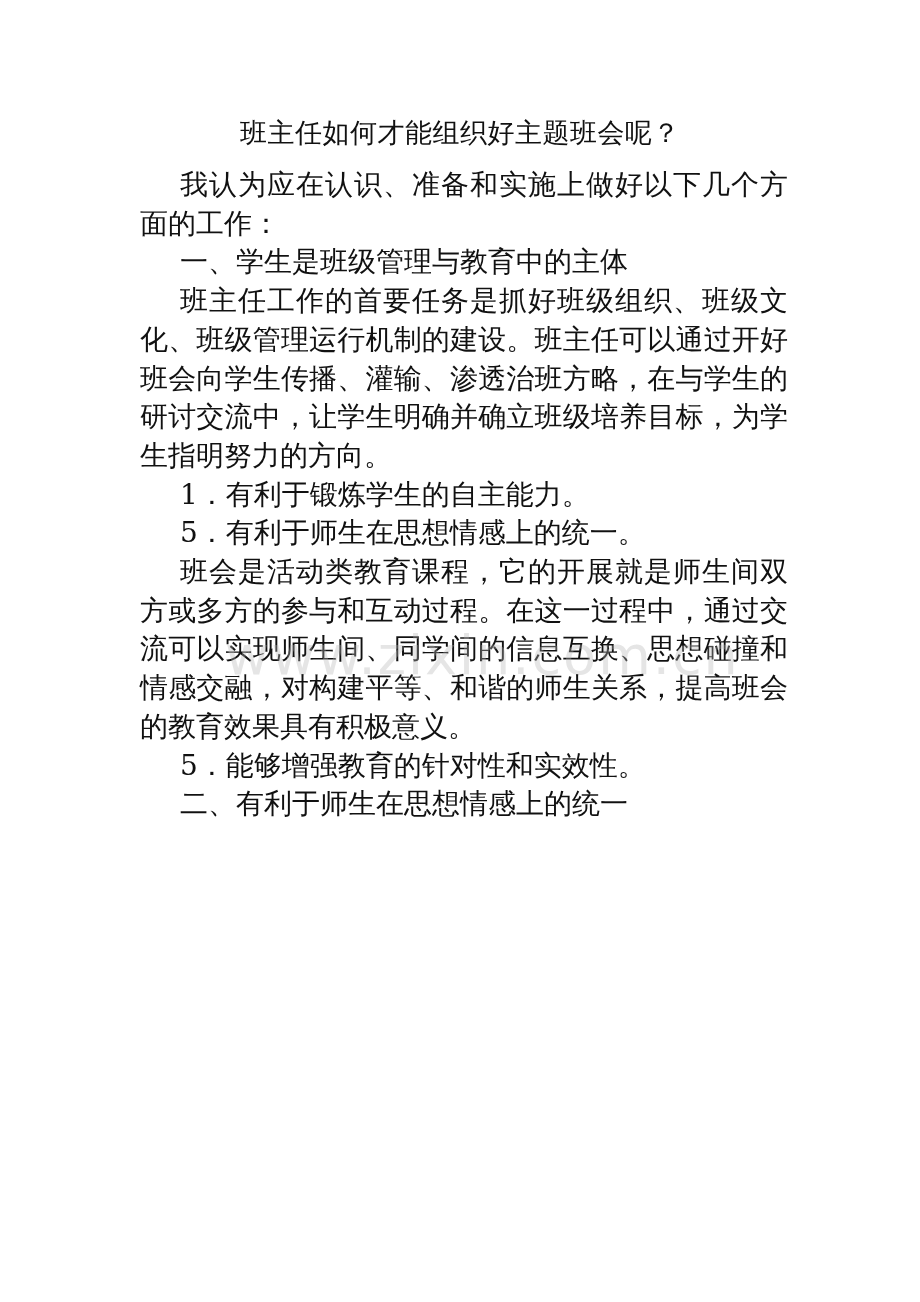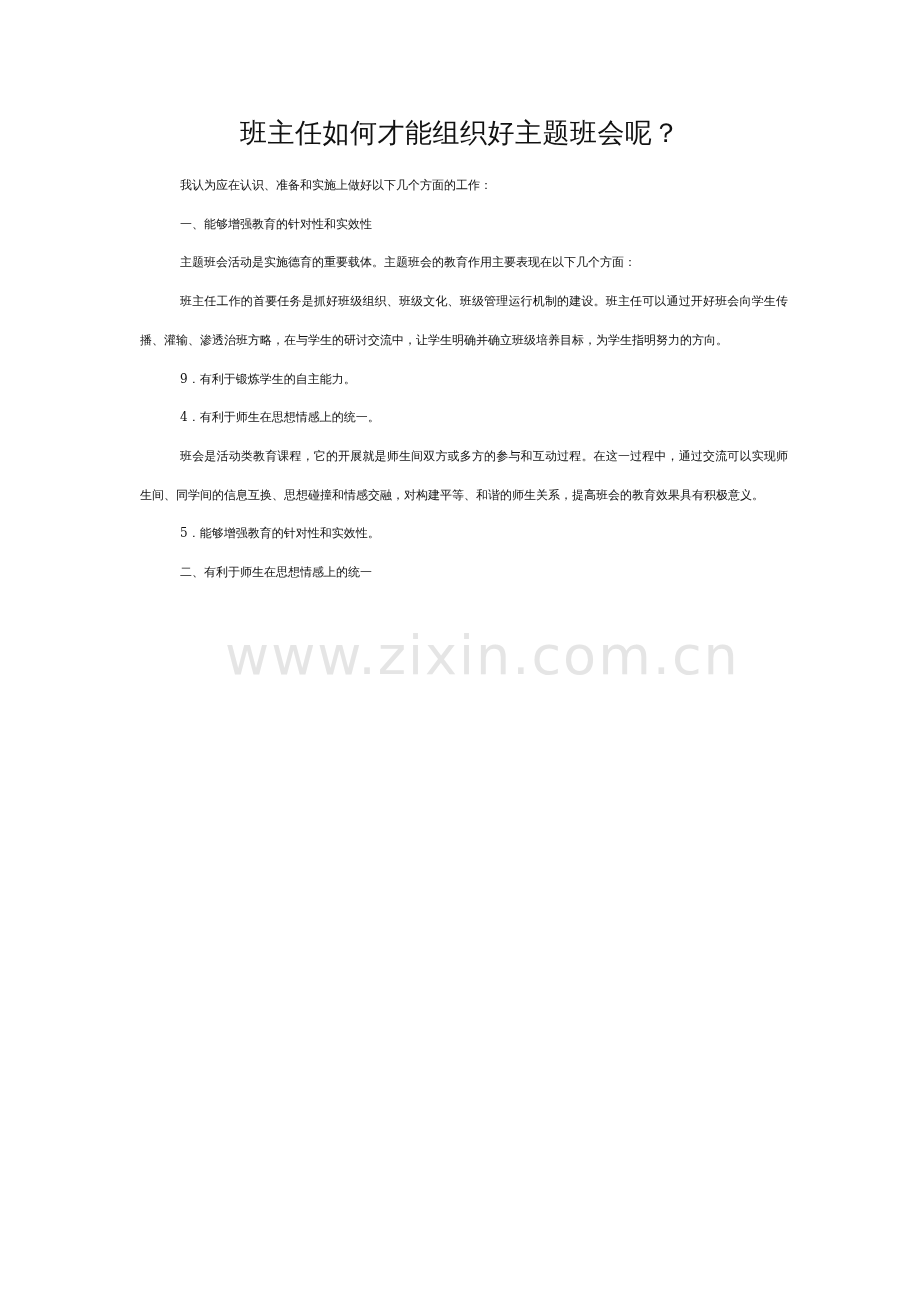--- a/index.html
+++ b/index.html
@@ -9,41 +9,40 @@
     background: #ffffff;
     font-family: "DejaVu Serif", "Liberation Serif", serif;
     color: #111111;
   }
   .title {
     position: absolute; left: 0; top: 113px; width: 920px; text-align: center;
     font-size: 27px; line-height: 40px; letter-spacing: 0.5px;
   }
   .body {
     position: absolute; left: 140px; top: 166px; width: 648px;
-    font-size: 12px; line-height: 38.7px;
+    font-size: 28px; line-height: 38.7px;
     text-align: justify; text-justify: inter-character;
   }
   .body p { margin: 0; text-indent: 40px; }
   .watermark {
     position: absolute; left: 225px; top: 626px; width: 480px; height: 60px;
     font-family: "DejaVu Sans", "Liberation Sans", sans-serif;
     font-size: 54px; line-height: 60px; color: rgba(180,180,180,0.35);
     letter-spacing: 2px; pointer-events: none; white-space: nowrap;
   }
 </style>
 </head>
 <body>
 
 <div class="page">
   <div class="title">班主任如何才能组织好主题班会呢？</div>
   <div class="body">
     <p>我认为应在认识、准备和实施上做好以下几个方面的工作：</p>
-    <p>一、能够增强教育的针对性和实效性</p>
-    <p>主题班会活动是实施德育的重要载体。主题班会的教育作用主要表现在以下几个方面：</p>
+    <p>一、学生是班级管理与教育中的主体</p>
     <p>班主任工作的首要任务是抓好班级组织、班级文化、班级管理运行机制的建设。班主任可以通过开好班会向学生传播、灌输、渗透治班方略，在与学生的研讨交流中，让学生明确并确立班级培养目标，为学生指明努力的方向。</p>
-    <p>9．有利于锻炼学生的自主能力。</p>
-    <p>4．有利于师生在思想情感上的统一。</p>
+    <p>1．有利于锻炼学生的自主能力。</p>
+    <p>5．有利于师生在思想情感上的统一。</p>
     <p>班会是活动类教育课程，它的开展就是师生间双方或多方的参与和互动过程。在这一过程中，通过交流可以实现师生间、同学间的信息互换、思想碰撞和情感交融，对构建平等、和谐的师生关系，提高班会的教育效果具有积极意义。</p>
     <p>5．能够增强教育的针对性和实效性。</p>
     <p>二、有利于师生在思想情感上的统一</p>
   </div>
   <div class="watermark">www.zixin.com.cn</div>
 </div>
 
 </body></html>

